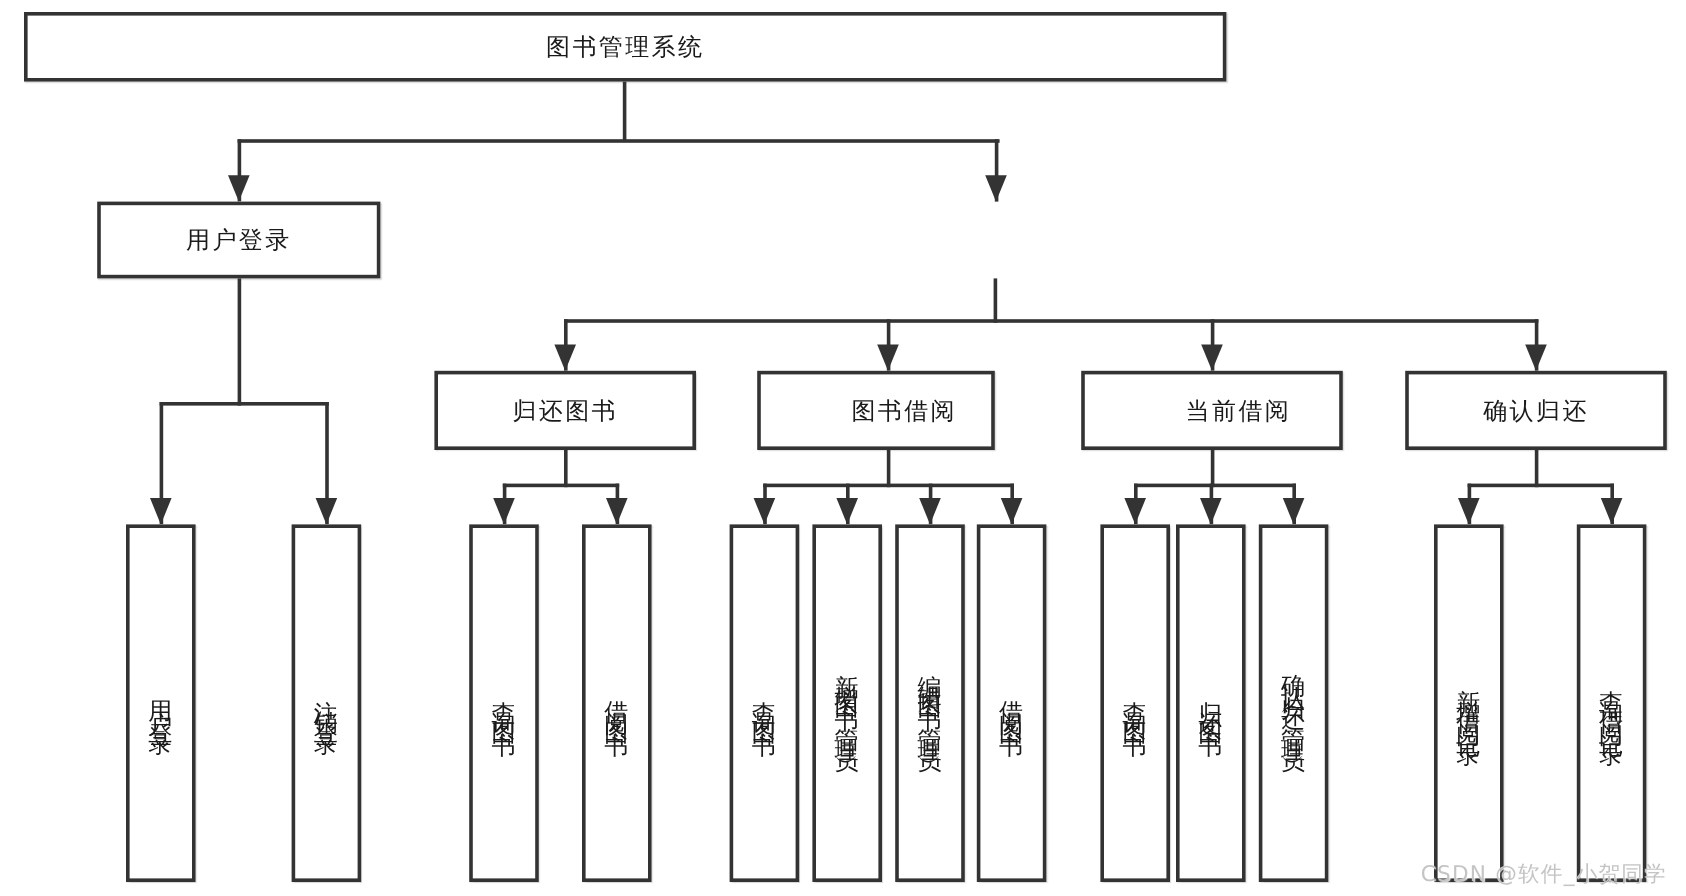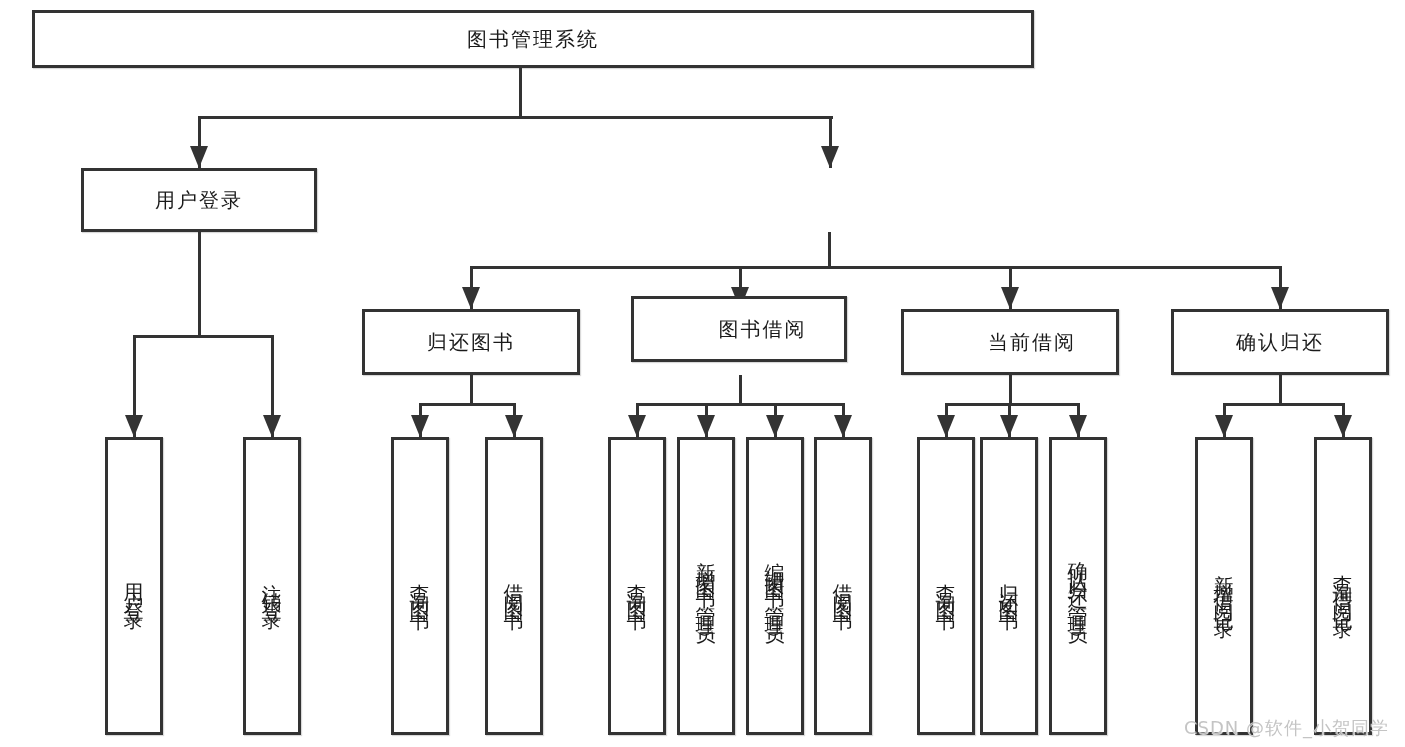--- a/index.html
+++ b/index.html
@@ -60,21 +60,21 @@
     text-shadow: 1px 1px 1px rgba(255,255,255,0.9);
     white-space: nowrap;
     z-index: 5;
   }
 </style>
 </head>
 <body>
 
 <div class="canvas">
 
-  <div class="node h" style="left:20px; top:10px; width:1002px; height:58px;margin-left:12px;">
+  <div class="node h" style="left:20px; top:10px; width:1002px; height:58px;">
     <span>图书管理系统</span>
   </div>
 
   <div class="vline" style="left:519px; top:68px;  height:50px;"></div>
   <div class="hline" style="left:198px; top:116px; width:635px;"></div>
   <div class="vline" style="left:198px; top:116px; height:52px;"></div>
   <div class="vline" style="left:829px; top:116px; height:52px;"></div>
   <div class="arrow" style="left:190px; top:146px;"></div>
   <div class="arrow" style="left:821px; top:146px;"></div>
 
@@ -96,21 +96,21 @@
   <div class="vline" style="left:1009px; top:266px; height:43px;"></div>
   <div class="vline" style="left:1279px; top:266px; height:43px;"></div>
   <div class="arrow" style="left:462px;  top:287px;"></div>
   <div class="arrow" style="left:731px;  top:287px;"></div>
   <div class="arrow" style="left:1001px; top:287px;"></div>
   <div class="arrow" style="left:1271px; top:287px;"></div>
 
   <div class="node h" style="left:362px; top:309px; width:218px; height:66px;">
     <span>归还图书</span>
   </div>
-  <div class="node h" style="left:631px; top:296px; width:216px; height:66px;padding-left:47px;">
+  <div class="node h" style="left:631px; top:309px; width:198px; height:66px;padding-left:47px;">
     <span>图书借阅</span>
   </div>
   <div class="node h" style="left:901px; top:309px; width:218px; height:66px;padding-left:44px;">
     <span>当前借阅</span>
   </div>
   <div class="node h" style="left:1171px; top:309px; width:218px; height:66px;">
     <span>确认归还</span>
   </div>
 
   <div class="vline" style="left:470px; top:375px; height:31px;"></div>

